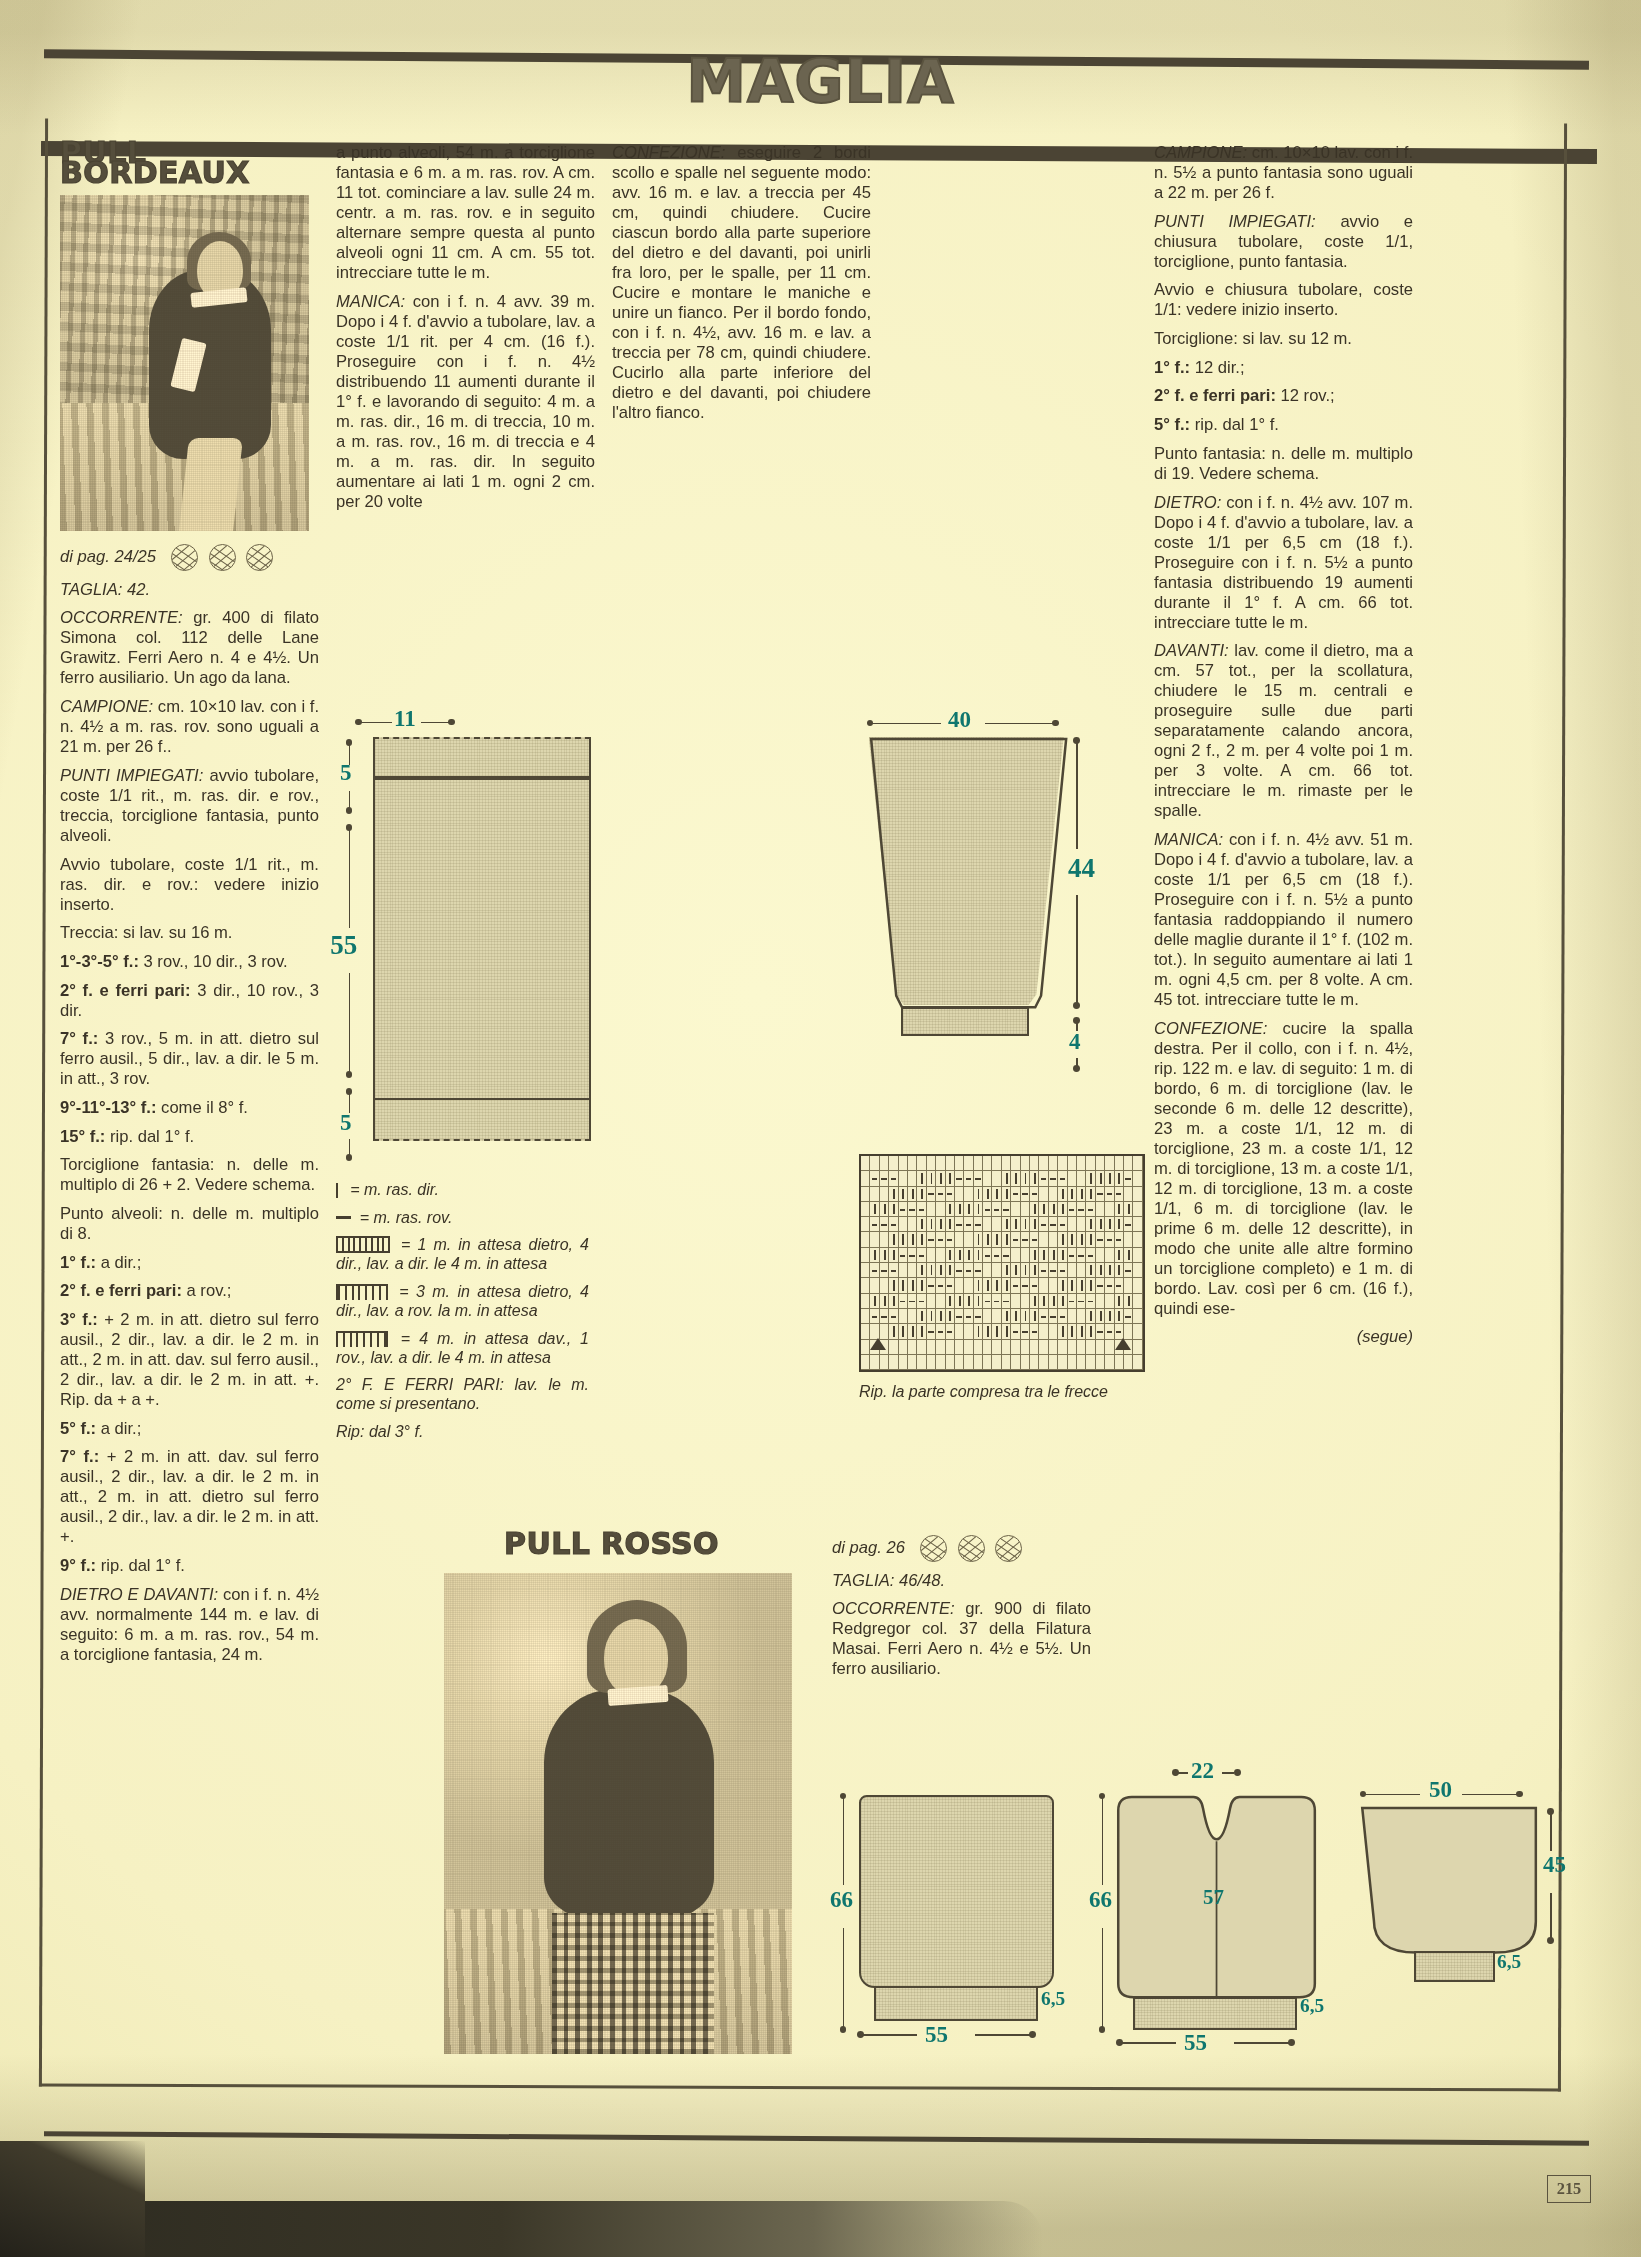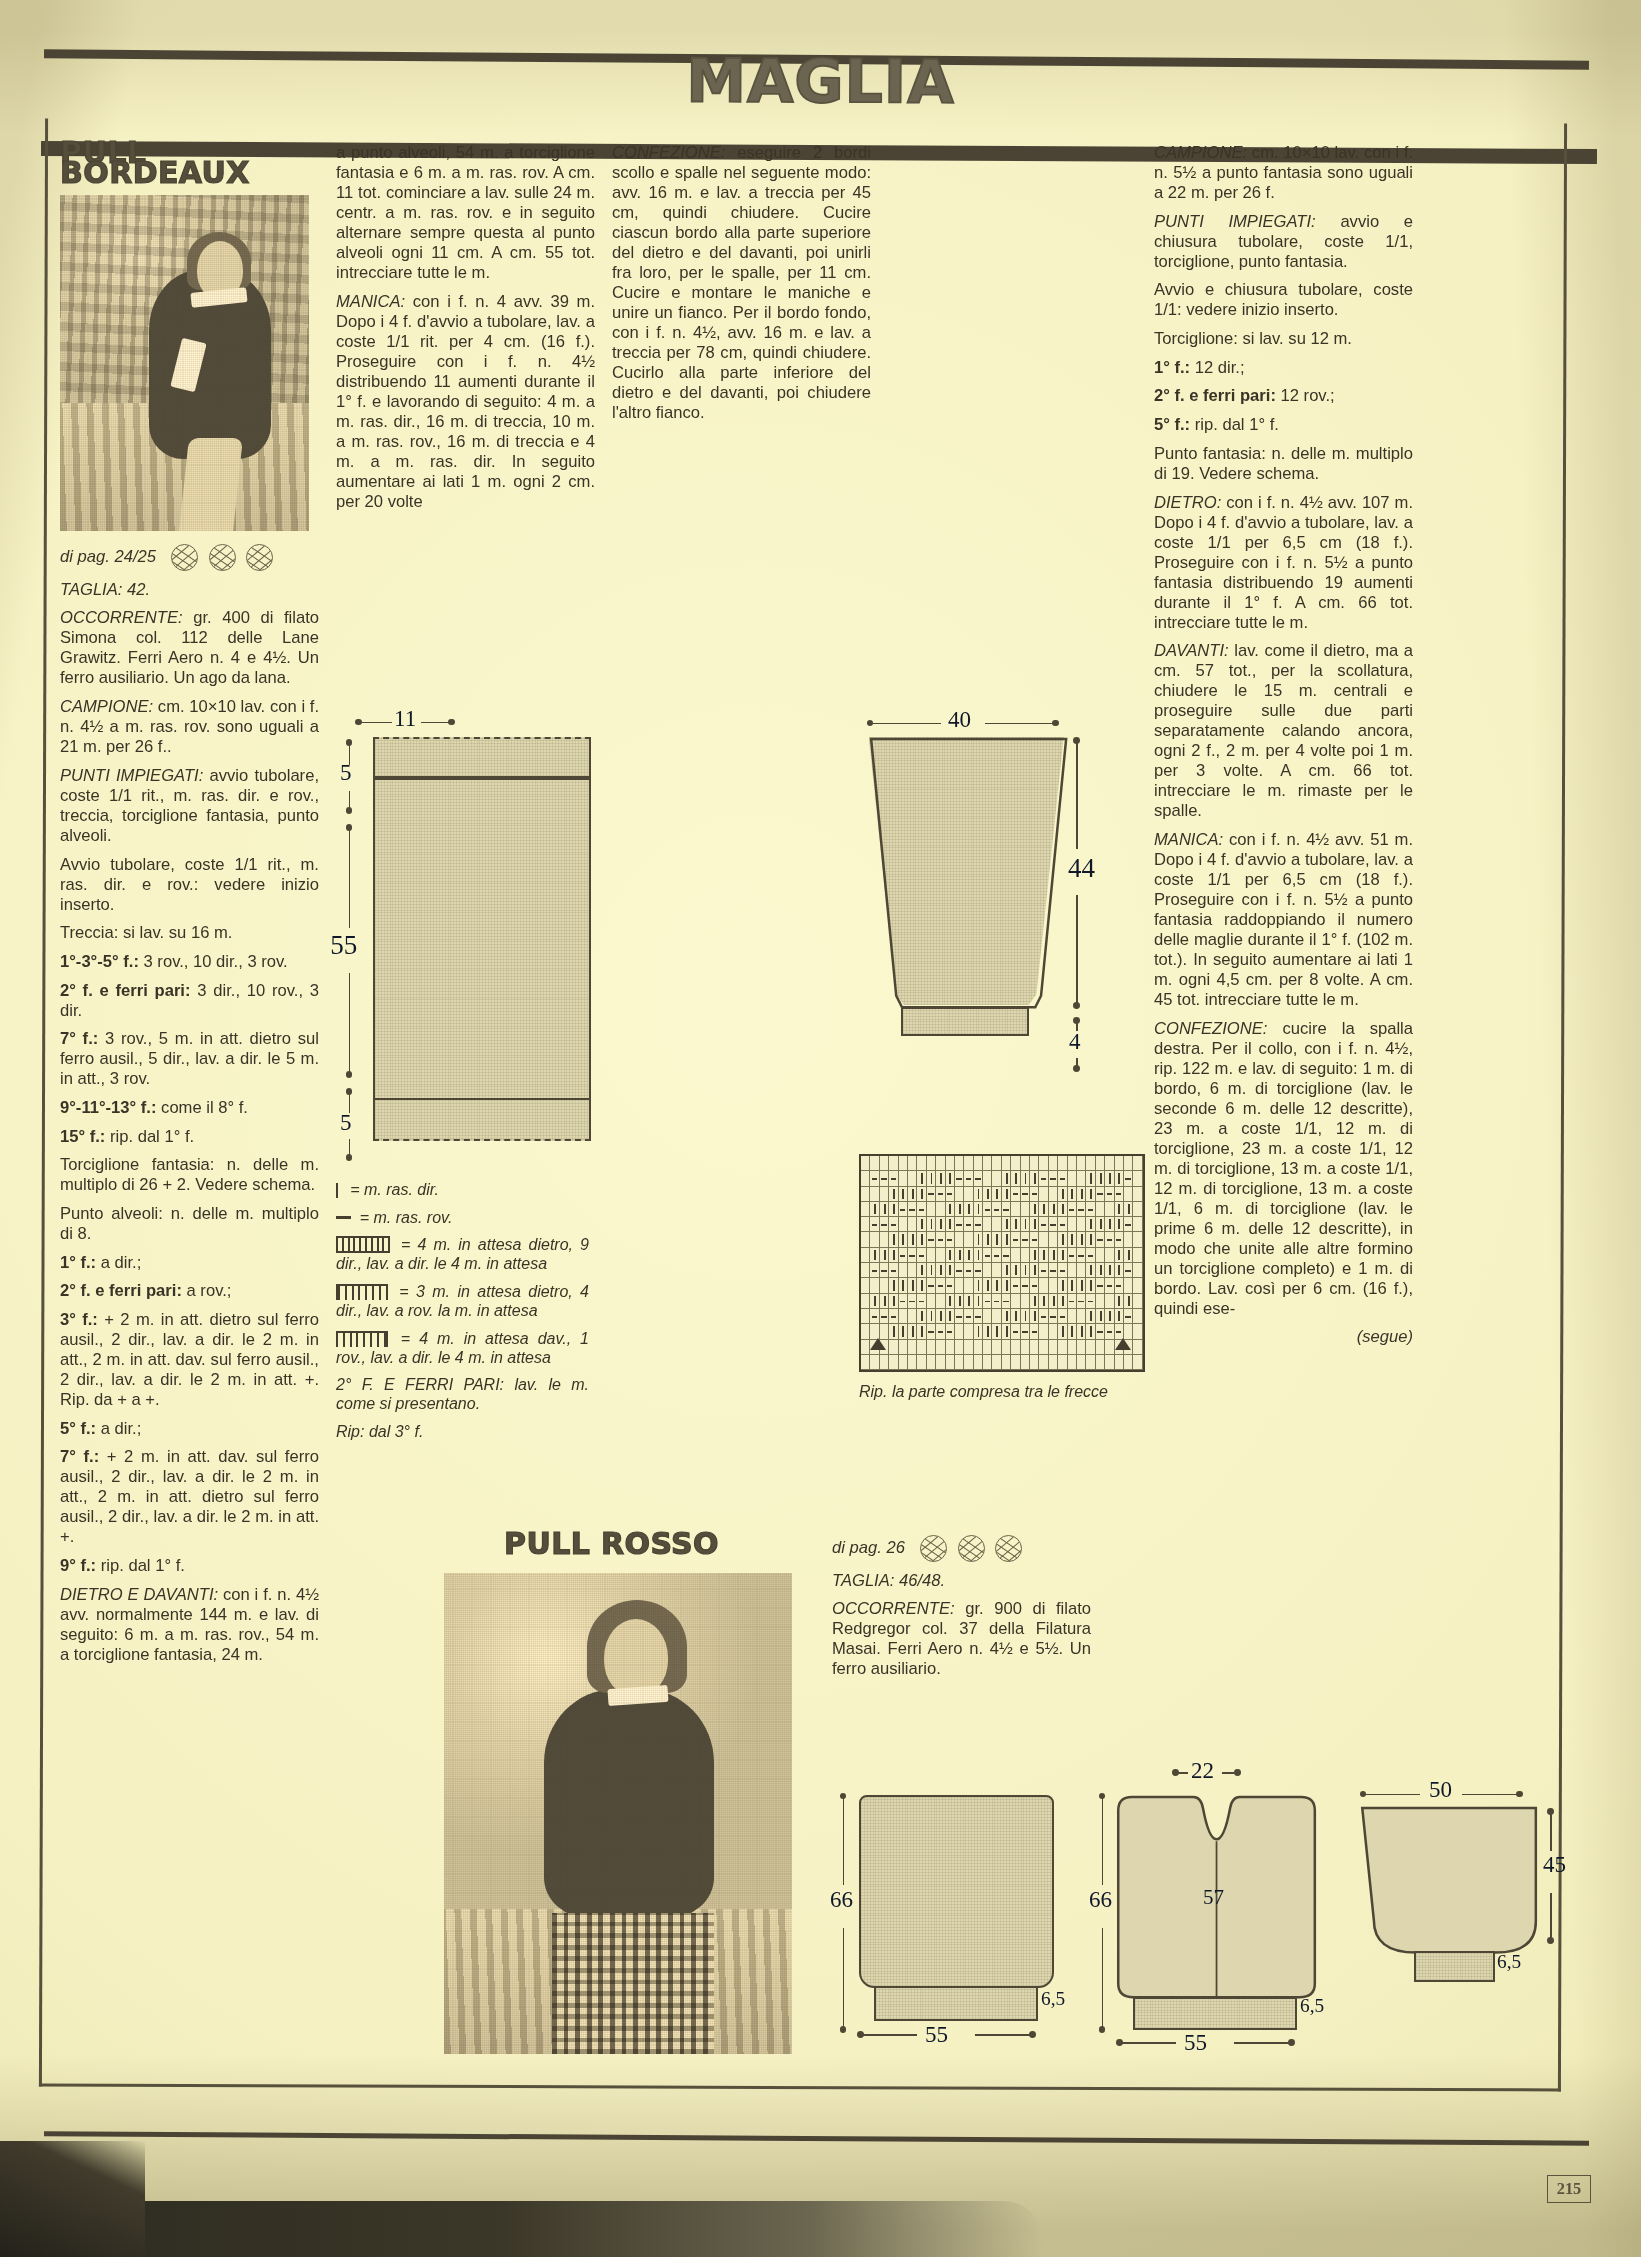--- a/index.html
+++ b/index.html
@@ -108,21 +108,21 @@
   .ball:before{top:7.7px;transform:rotate(34deg);box-shadow:0 6.8px 0 #6a6147,0 13.5px 0 #6a6147;}
   .ball:after{top:3.9px;transform:rotate(-40deg);box-shadow:0 7.7px 0 #6a6147,0 15.4px 0 #6a6147;}
 
   
   .sch{position:absolute;}
   .shape{background:
       repeating-linear-gradient(0deg, rgba(120,110,72,.16) 0 1px, rgba(0,0,0,0) 1px 2.9px),
       repeating-linear-gradient(90deg, rgba(120,110,72,.14) 0 1px, rgba(0,0,0,0) 1px 2.9px),
       #ddd6ae;
     border:2.3px solid #4e4735;}
-  .dimlbl{position:absolute;font-family:"Liberation Serif",serif;font-size:23px;color:#0f172a;font-weight:normal;}
+  .dimlbl{position:absolute;font-family:"Liberation Serif",serif;font-size:23px;color:#0f766e;font-weight:bold;}
   .dimline{position:absolute;background:#4e4735;}
   .dimdot{position:absolute;width:6.8px;height:6.8px;border-radius:50%;background:#4e4735;}
 
   
   .legend{font-style:italic;font-size:16px;line-height:19px;}
   .sym{display:inline-block;vertical-align:-2.9px;margin-right:3.9px;}
   .chartgrid{border:2.4px solid #463f2f;background:#f4efcb;position:relative;}
   .cellrow{display:flex;}
   .cell{border-right:1px solid #7d7556;border-bottom:1px solid #7d7556;box-sizing:border-box;position:relative;}
   .cm-dash:after{content:"";position:absolute;left:18%;right:18%;top:48%;height:1.9px;background:#463f2f;}
@@ -242,21 +242,21 @@
     <span>= m. ras. dir.</span>
   </p>
   <p>
     <span class="sym" style="display:inline-block;width:15.4px;height:2.9px;background:#463f2f;vertical-align:3.9px;"></span>
     <span>= m. ras. rov.</span>
   </p>
   <p>
     <span class="sym" style="display:inline-block;width:54px;height:13.5px;
       background:repeating-linear-gradient(90deg,#463f2f 0 1.9px,transparent 1.9px 5.8px);
       border-bottom:2.4px solid #463f2f;border-top:2.4px solid #463f2f;"></span>
-    <span>= 4 m. in attesa dietro, 9 dir., lav. a dir. le 4 m. in attesa</span>
+    <span>= 1 m. in attesa dietro, 4 dir., lav. a dir. le 4 m. in attesa</span>
   </p>
   <p>
     <span class="sym" style="display:inline-block;width:50px;height:13.5px;
       background:repeating-linear-gradient(90deg,#463f2f 0 1.9px,transparent 1.9px 6.8px);
       border-top:2.4px solid #463f2f;border-left:2.9px solid #463f2f;"></span>
     <span>= 3 m. in attesa dietro, 4 dir., lav. a rov. la m. in attesa</span>
   </p>
   <p>
     <span class="sym" style="display:inline-block;width:50px;height:13.5px;
       background:repeating-linear-gradient(90deg,#463f2f 0 1.9px,transparent 1.9px 6.8px);

